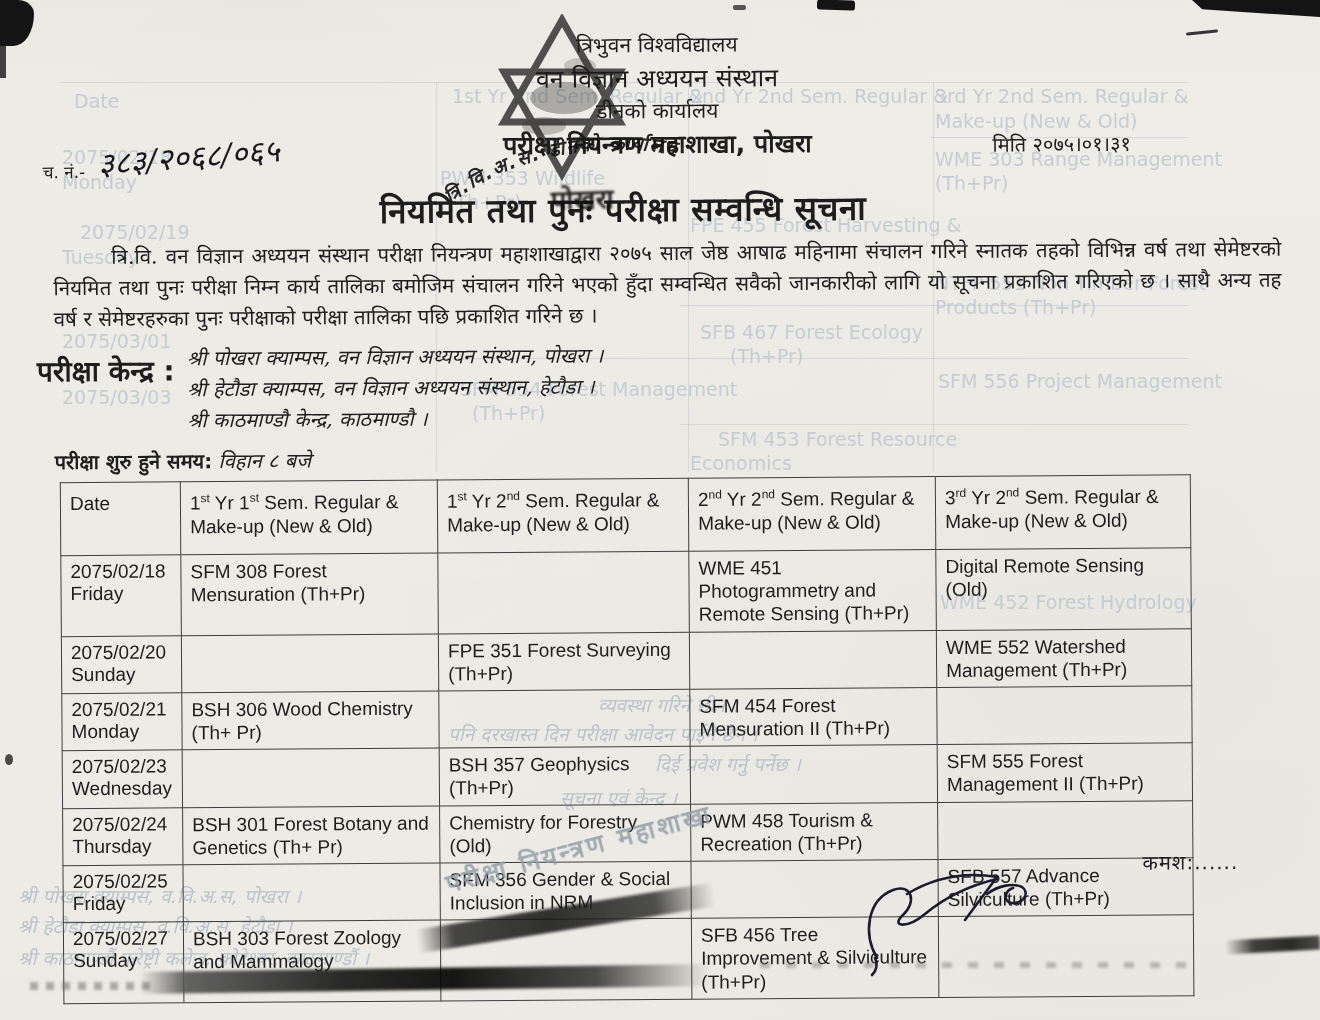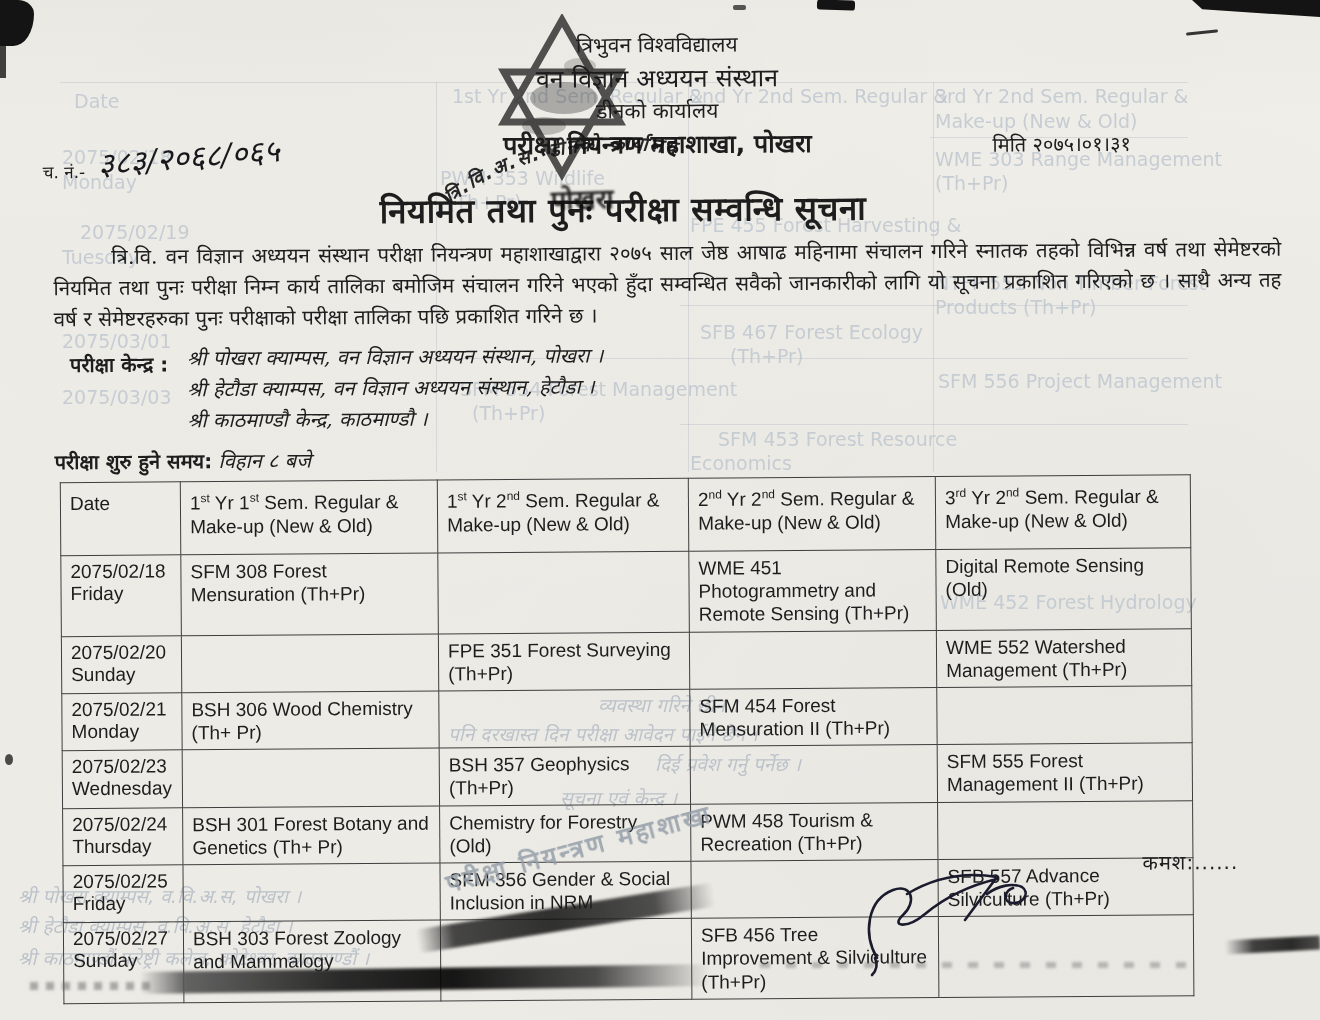--- a/index.html
+++ b/index.html
@@ -16,21 +16,21 @@
   .ghost.dev{font-style:italic;color:#b0b9c4;}
   .gline{position:absolute;background:rgba(178,186,197,.4);}
   
   #content{position:absolute;inset:0;z-index:2;transform:rotate(-0.4deg);}
   .hline{position:absolute;width:100%;text-align:center;}
   .h-sm{font-size:21px;} .h-md{font-size:25px;} .h-bold{font-weight:bold;}
   #title{position:absolute;left:0;top:186px;width:1250px;text-align:center;
          font-size:33px;font-weight:bold;letter-spacing:.5px;}
   #para{position:absolute;left:55px;top:238px;width:1228px;font-size:20.5px;line-height:1.5;
         text-align:justify;text-indent:58px;font-family:"DejaVu Serif", serif;}
-  #centers-label{position:absolute;left:71px;top:347px;font-size:20px;font-weight:bold;}
+  #centers-label{position:absolute;left:38px;top:347px;font-size:28px;font-weight:bold;}
   #centers{position:absolute;left:188px;top:340px;font-size:20px;font-style:italic;
            font-family:"DejaVu Serif", serif;line-height:31px;}
   #timeline{position:absolute;left:55px;top:444px;font-size:20px;}
   #timeline .lbl{font-weight:bold;}
   #timeline .val{font-style:italic;font-family:"DejaVu Serif", serif;}
   #refrow-label{position:absolute;left:45px;top:156px;font-size:17px;}
   #refnum{position:absolute;left:100px;top:132px;font-size:31px;font-style:italic;
           font-family:"DejaVu Serif", serif;transform:rotate(-4deg);color:#17171c;}
   #issued{position:absolute;left:995px;top:133px;font-size:20px;}
   

